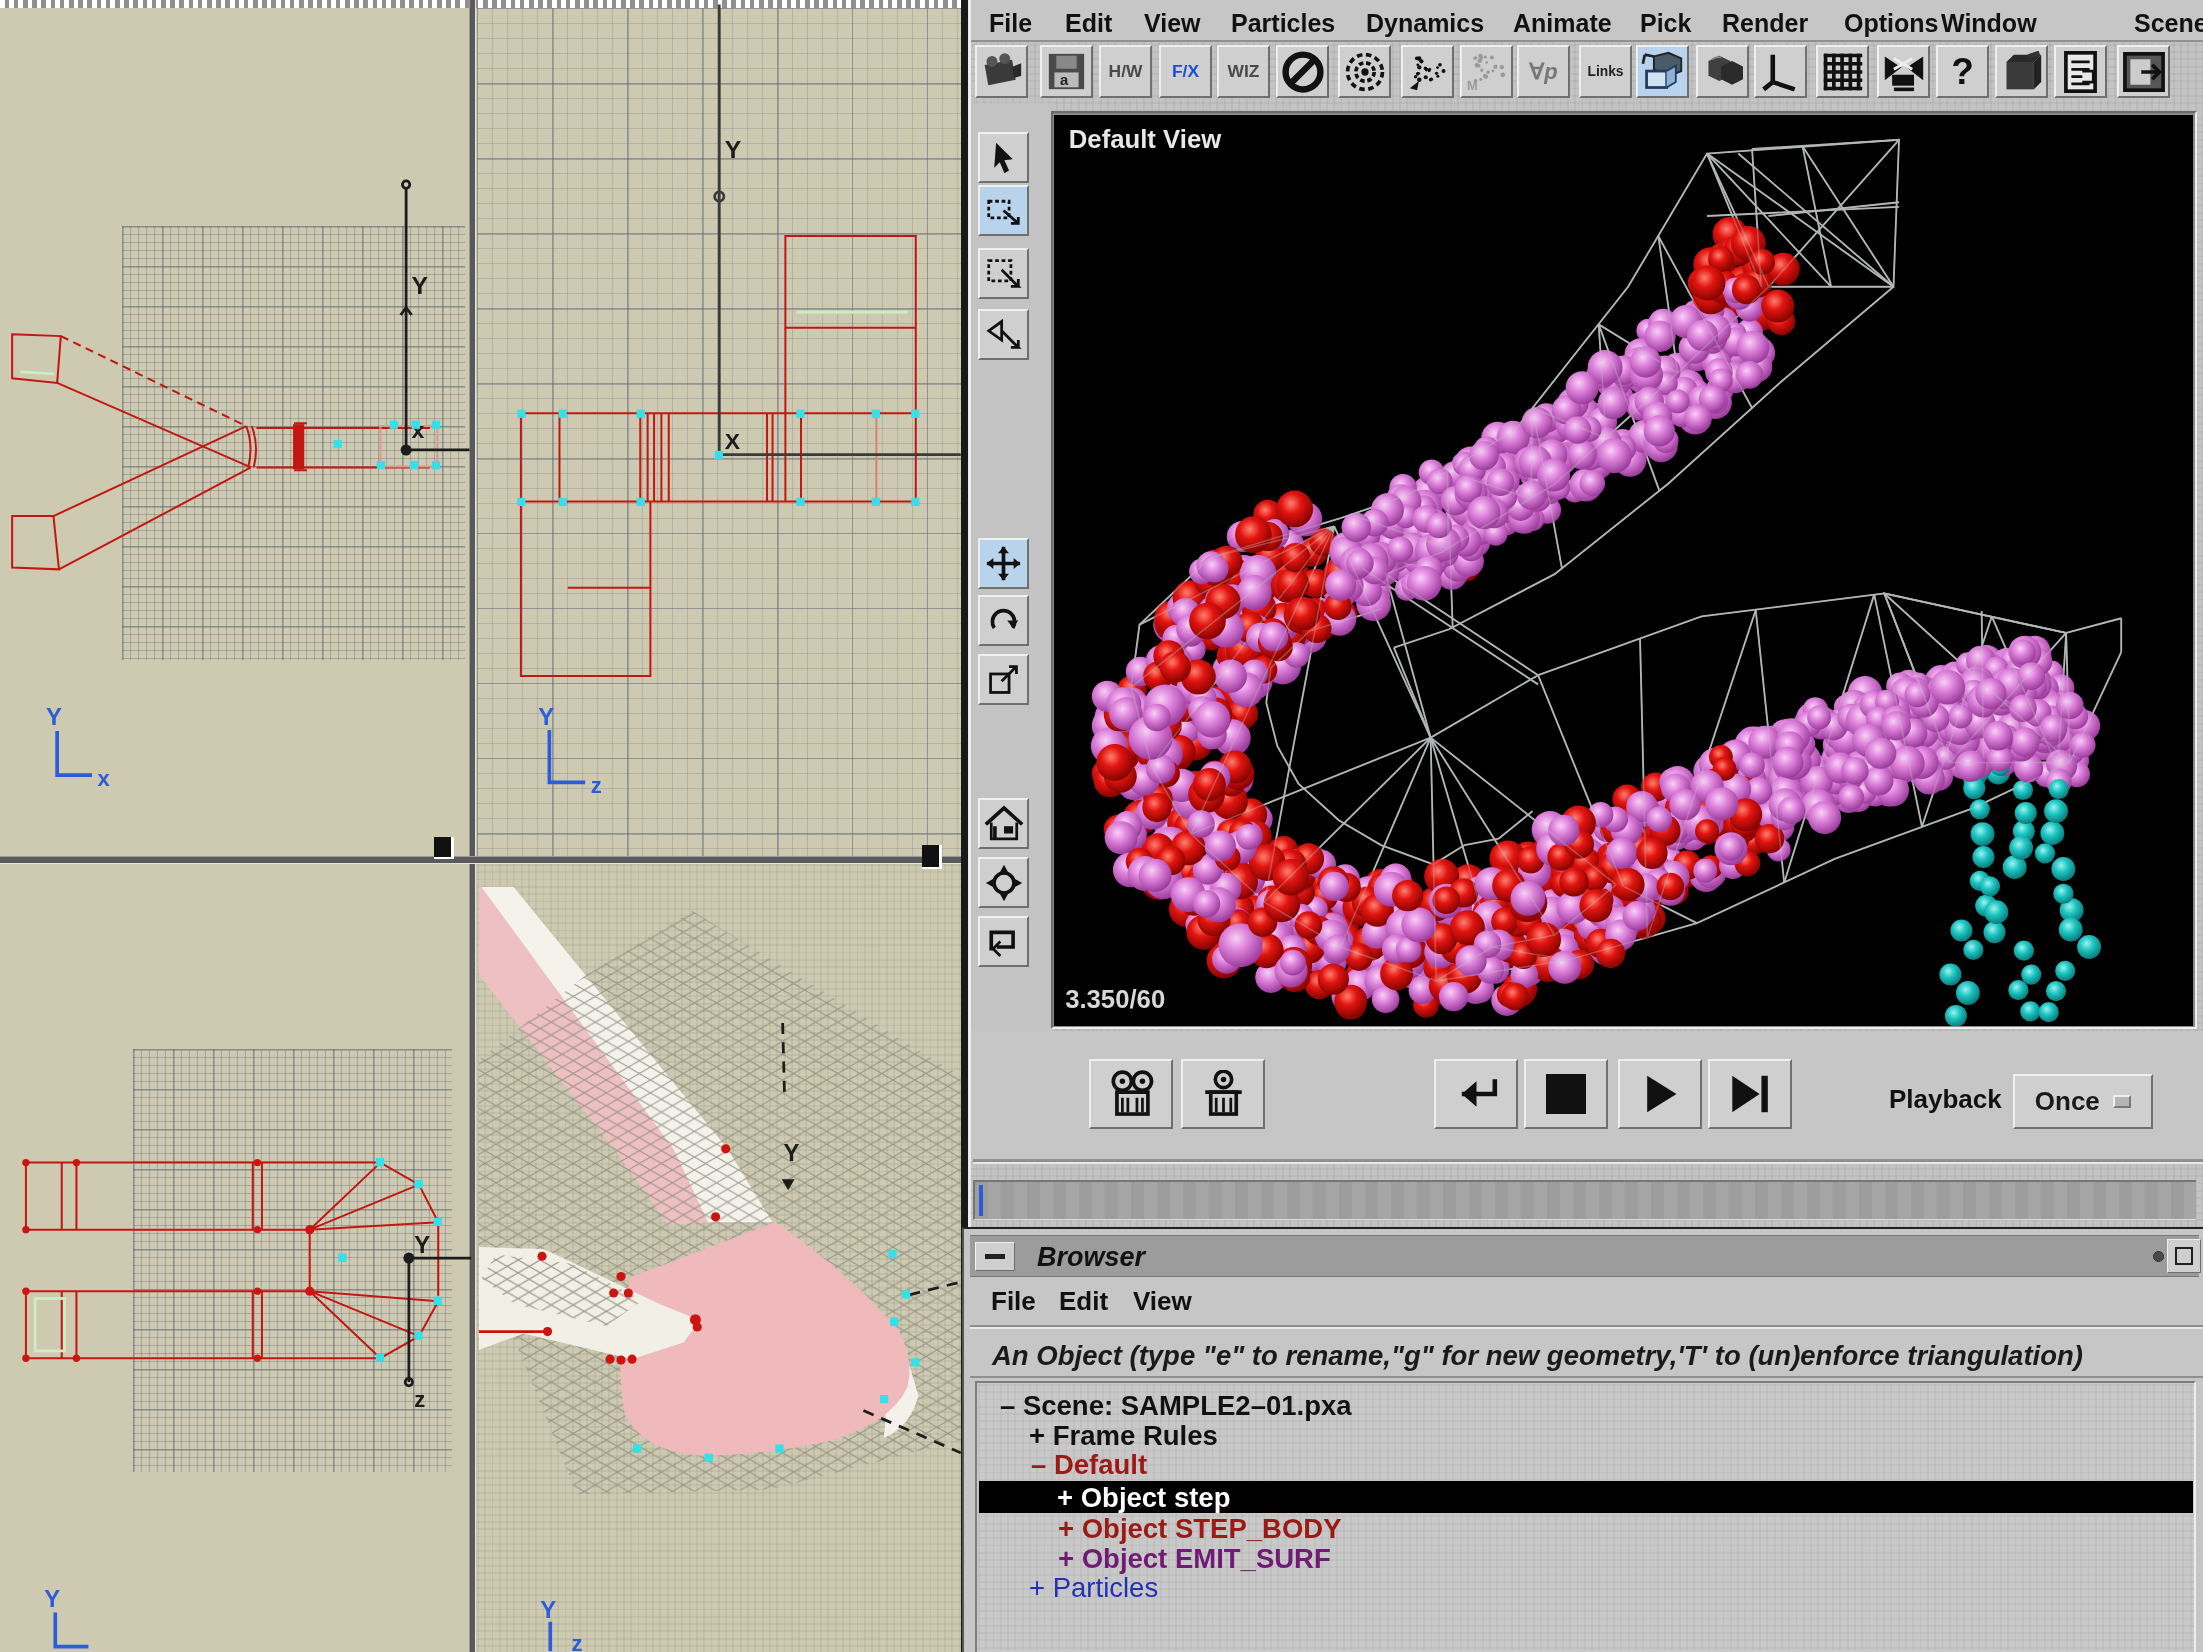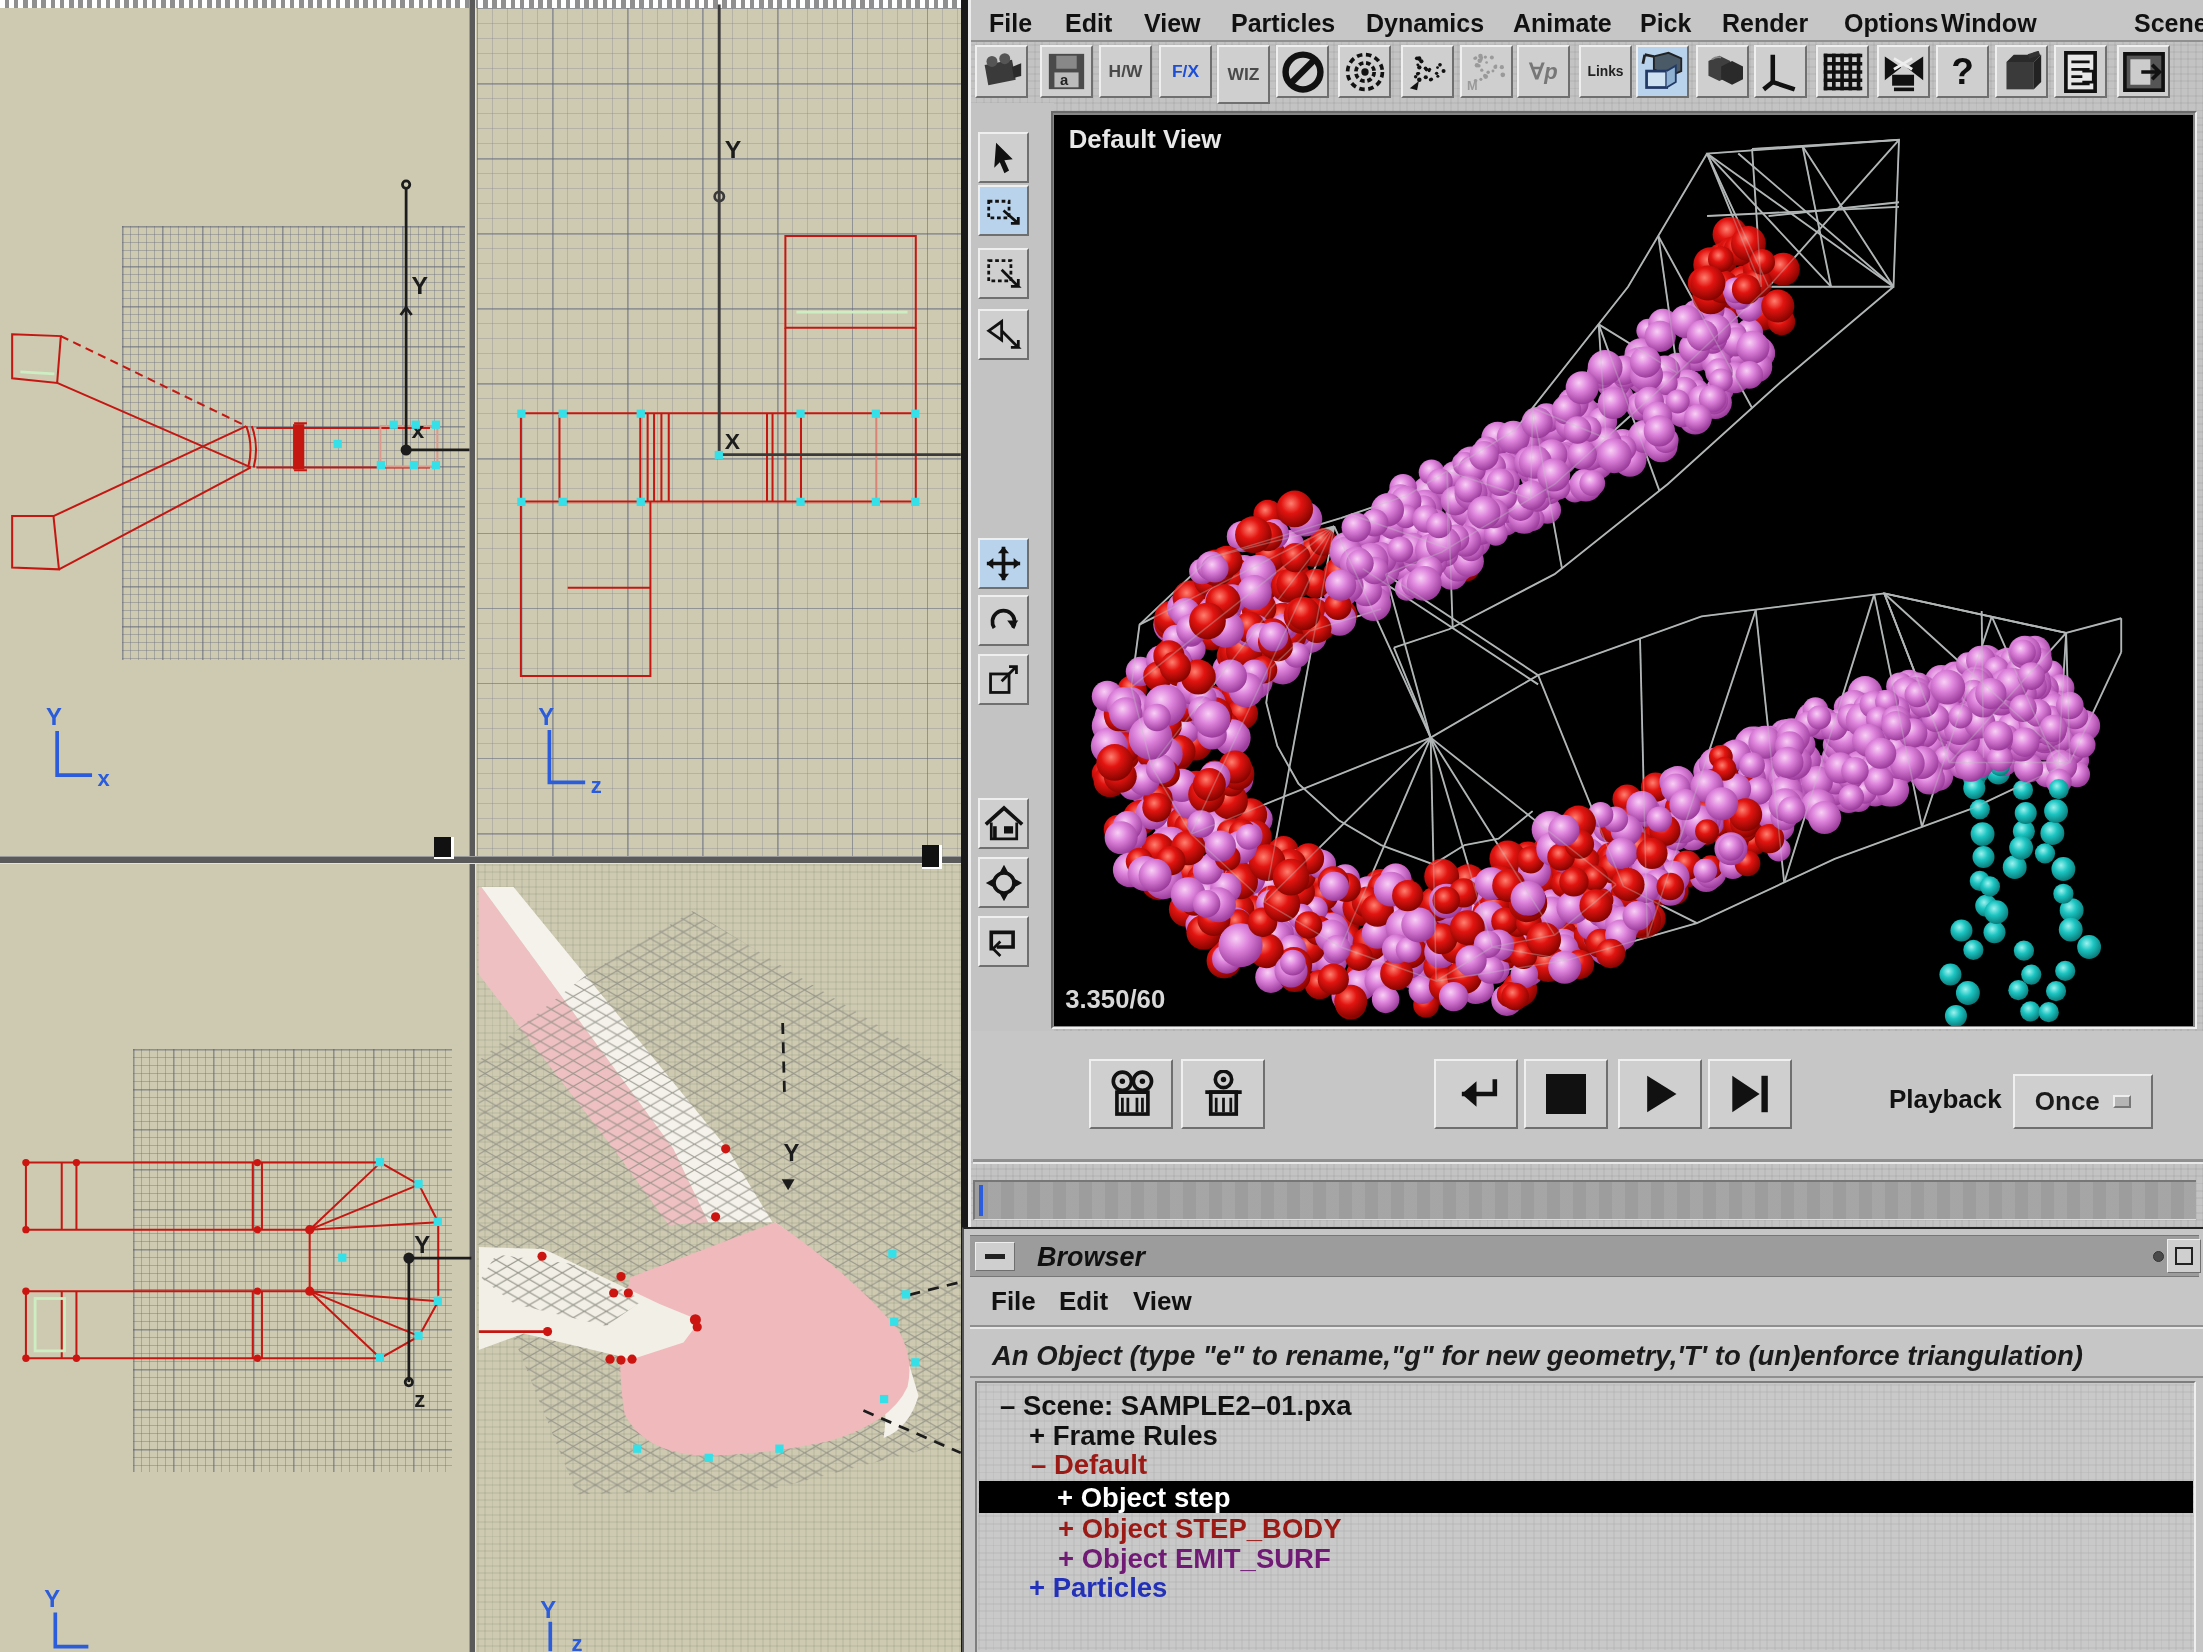--- a/index.html
+++ b/index.html
@@ -280,21 +280,21 @@
         <rect x="8" y="22" width="26" height="16" fill="#bbb"></rect>
         <text x="14" y="36" font-size="16" font-weight="bold" fill="#222">a</text>
       </svg>
     </div>
     <div class="btn" style="left:1099px;top:45px;width:53px;height:53px">
       <span style="font-size:17.4px;color:#4a4a4a;letter-spacing:0">H/W</span>
     </div>
     <div class="btn" style="left:1159px;top:45px;width:53px;height:53px">
       <span style="font-size:17.4px;color:#1d4ed8">F/X</span>
     </div>
-    <div class="btn" style="left:1217px;top:45px;width:53px;height:59px">
+    <div class="btn" style="left:1217px;top:45px;width:53px;height:53px">
       <span style="font-size:17.4px;color:#4a4a4a">WIZ</span>
     </div>
     <div class="btn" style="left:1276px;top:45px;width:53px;height:53px">
       <svg width="44" height="44" viewBox="0 0 48 48">
         <circle cx="24" cy="24" r="19" fill="none" stroke="#111" stroke-width="7"></circle>
         <path d="M10,37 L37,10" stroke="#111" stroke-width="7"></path>
       </svg>
     </div>
     <div class="btn" style="left:1338px;top:45px;width:53px;height:53px">
       <svg width="44" height="44" viewBox="0 0 48 48">
@@ -2170,14 +2170,14 @@
 
 <div class="abs" style="left:975px;top:1381px;width:1221px;height:272px;background:#c9c9c9;border-top:2.8px solid #7d7d7d;border-left:2.8px solid #7d7d7d;border-right:2.8px solid #eee"></div>
 <div class="abs dither" style="left:978px;top:1384px;width:1216px;height:266px;opacity:.7"></div>
 <span class="t" style="left:1000px;top:1390px;font-size:27.5px;font-weight:bold;color:#111">– Scene: SAMPLE2–01.pxa</span>
 <span class="t" style="left:1029px;top:1420px;font-size:27.5px;font-weight:bold;color:#111">+ Frame Rules</span>
 <span class="t" style="left:1031px;top:1449px;font-size:27.5px;font-weight:bold;color:#9c1a15">– Default</span>
 <div class="abs" style="left:979px;top:1481px;width:1214px;height:32px;background:#000"></div>
 <span class="t" style="left:1057px;top:1482px;font-size:27.5px;font-weight:bold;color:#fff">+ Object step</span>
 <span class="t" style="left:1058px;top:1513px;font-size:27.5px;font-weight:bold;color:#9c1a15">+ Object STEP_BODY</span>
 <span class="t" style="left:1058px;top:1543px;font-size:27.5px;font-weight:bold;color:#701a75">+ Object EMIT_SURF</span>
-<span class="t" style="left:1029px;top:1572px;font-size:27.5px;font-weight:bold;color:#2330b8">+ Particles</span>
+<span class="t" style="left:1029px;top:1572px;font-size:27.5px;font-weight:normal;color:#2330b8">+ Particles</span>
 </div>
 
 </body></html>

